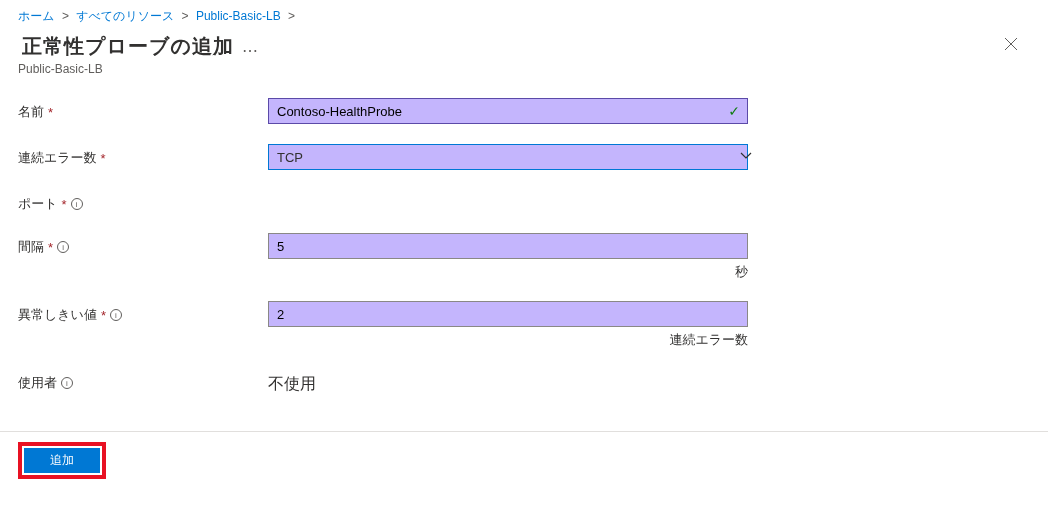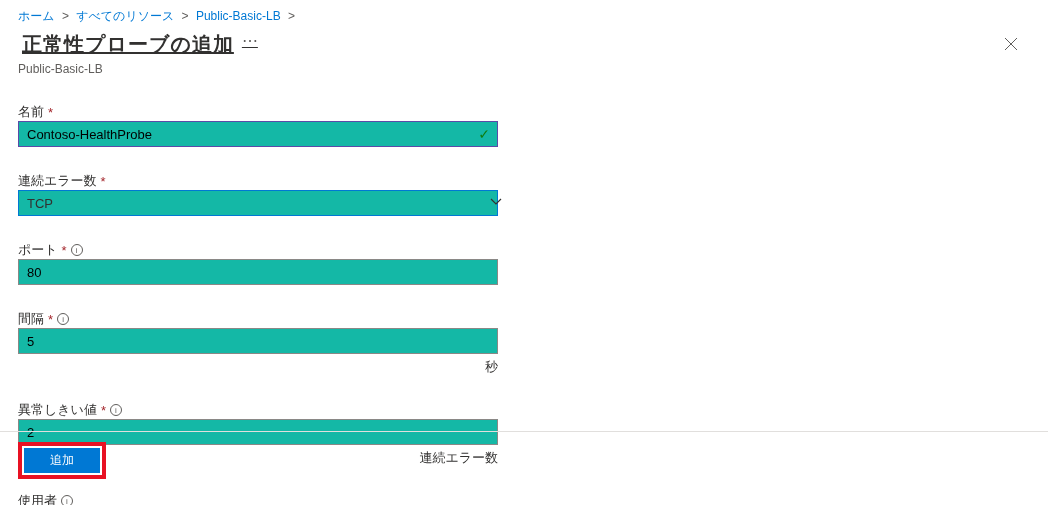--- a/index.html
+++ b/index.html
@@ -13,23 +13,22 @@
       background: #fff;
     }
     .breadcrumb {
       padding: 8px 12px 4px 18px;
       font-size: 12px;
     }
     .breadcrumb a { color: #0078d4; text-decoration: none; cursor: pointer; }
     .breadcrumb .sep { color: #605e5c; padding: 0 4px; }
     .title-row {
       display: flex;
-      align-items: flex-start;
+      align-items: flex-end;
       padding: 2px 22px 2px 22px;
-      text-decoration: underline;
     }
     .title-row h1 {
       font-size: 20px;
       font-weight: 600;
       color: #323130;
       letter-spacing: 1px;
     }
     .title-row .dots { color: #605e5c; margin-left: 8px; font-size: 16px; cursor: pointer; }
     .close-btn {
       margin-left: auto;
@@ -43,21 +42,20 @@
       font-size: 12px;
       color: #605e5c;
     }
     .form {
       padding: 10px 18px 0 18px;
     }
     .row {
       display: flex;
       align-items: flex-start;
       margin-bottom: 20px;
-      flex-direction: column;
     }
     .row .label {
       width: 250px;
       padding-top: 5px;
       font-size: 13px;
       color: #323130;
       display: flex;
       align-items: center;
       gap: 4px;
     }
@@ -77,21 +75,21 @@
       width: 480px;
       position: relative;
     }
     .input {
       width: 100%;
       height: 26px;
       border: 1px solid #8a8886;
       padding: 2px 28px 2px 8px;
       font-size: 13px;
       font-family: inherit;
-      background: #14b8a6;
+      background: #c4b5fd;
     }
     .input.valid { border-color: #5b4aa8; }
     .input.select { border-color: #0078d4; border-width: 1px; cursor: pointer; }
     .check-icon {
       position: absolute;
       right: 8px; top: 5px;
       color: #107c10;
       font-size: 14px;
     }
     .chev-icon {
@@ -186,23 +184,20 @@
       </span>
     </div>
   </div>
 
   <div class="row">
     <div class="label">
       <span>ポート</span>
         <span class="req">*</span>
       <span class="info-icon">i</span>
     </div>
-    <div class="field">
-      <input type="text" class="input" value="80" style="">
-    </div>
   </div>
 
   <div class="row">
     <div class="label">
       <span>間隔</span>
         <span class="req">*</span>
       <span class="info-icon">i</span>
     </div>
     <div class="field">
       <input type="text" class="input" value="5" style="">

